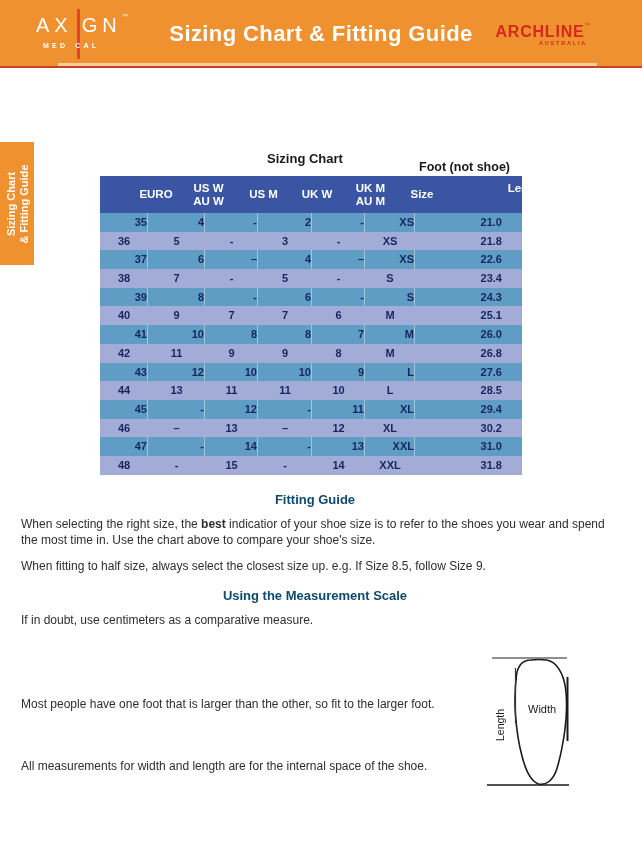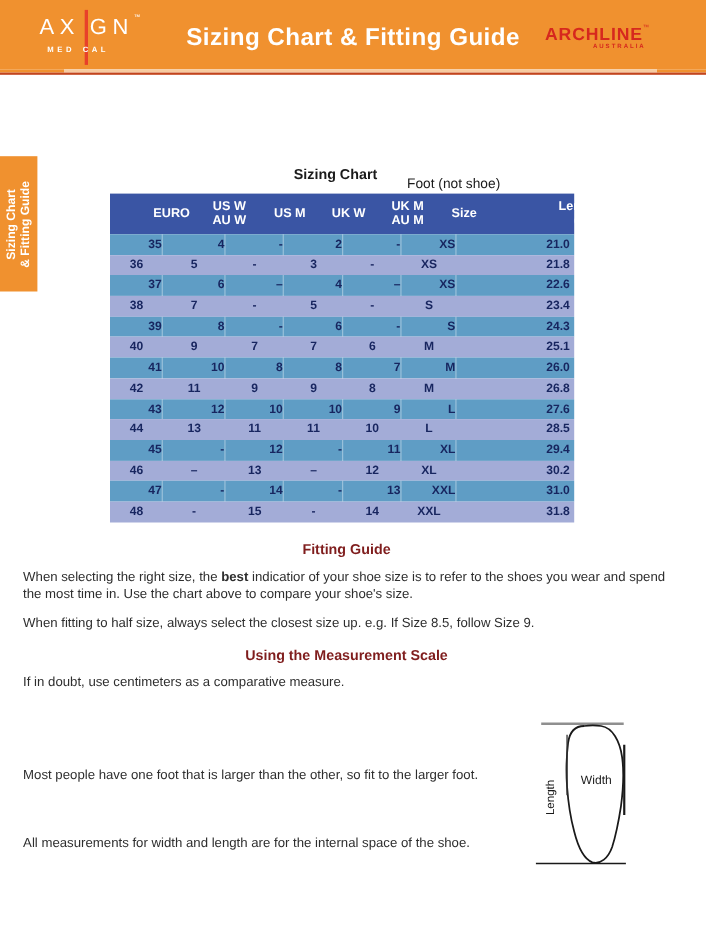--- a/index.html
+++ b/index.html
@@ -33,39 +33,39 @@
 
   
   .side-tab { position:absolute; left:0; top:142px; width:34px; height:123px; background:#F0912F; }
   .side-tab-label { position:absolute; left:-44.5px; top:44.5px; width:123px; height:34px;
     transform:rotate(-90deg); display:flex; align-items:center; justify-content:center;
     color:#fff; font-size:11px; font-weight:bold; line-height:13px; text-align:center; white-space:pre-line; }
 
   
   .chart-title { position:absolute; left:100px; width:410px; top:151px; text-align:center;
     font-size:13px; font-weight:bold; color:#1a1a1a; }
-  .foot-note { position:absolute; left:370px; width:140px; top:160px; 
-    font-size:12.5px; font-weight:normal; color:#1a1a1a; }
+  .foot-note { position:absolute; left:370px; width:140px; top:160px; text-align:right;
+    font-size:12.5px; font-weight:bold; color:#1a1a1a; }
 
   .size-table { position:absolute; left:100px; top:176px; width:422px; }
   .t-row { display:grid; grid-template-columns:48px 57px 53px 54px 53px 50px 107px; }
   .thead { background:#3A55A4; height:37px; align-items:center;padding-left:32px; }
   .th { color:#fff; font-size:11.5px; font-weight:bold; text-align:center; white-space:pre-line; line-height:13px; }
   .th.c6 { text-align:right; padding-right:8px; }
   .tr { height:18.7px; }
   .tr.teal { background:#5F9DC5; }
   .tr.lav  { background:#A3ACD7; }
   .td { font-size:11px; font-weight:bold; color:#17255F; text-align:center; line-height:18.7px; height:18.7px; }
   .tr.teal .td { border-right:1px solid rgba(255,255,255,0.4);text-align:right; }
   .tr.teal .td:last-child { border-right:none; }
-  .td.c6 { text-align:right; padding-right:4px; }
+  .td.c6 { text-align:right; padding-right:20px; }
 
   
   .sec-heading { position:absolute; left:20px; width:590px; text-align:center;
-    font-size:13px; font-weight:bold; color:#7f1d1d; }
+    font-size:13px; font-weight:bold; color:#0c4a6e; }
   .para { position:absolute; left:21px; width:606px; font-size:12px; line-height:15.5px;
     color:#2e2e2e; white-space:pre-line; }
 
   
   .foot-diagram { position:absolute; left:487px; top:644px; }
 </style>
 </head>
 <body>
 
 <div class="page">

